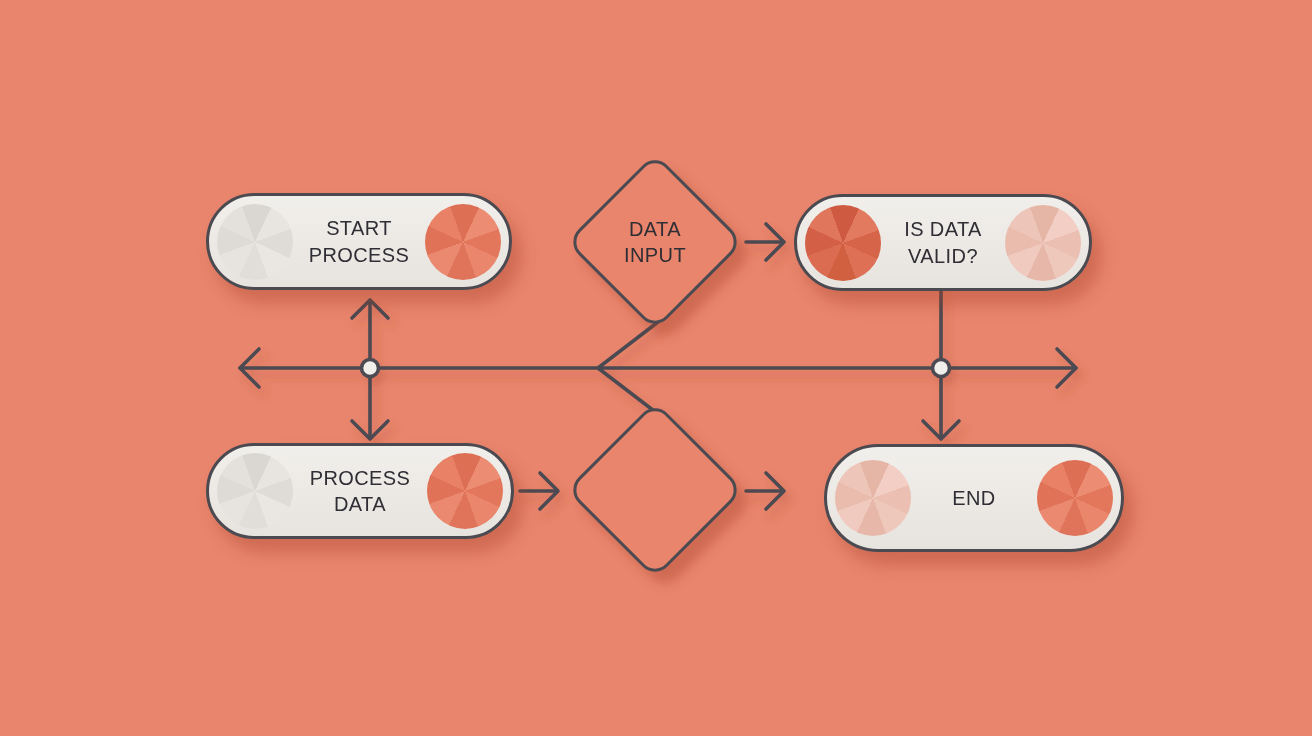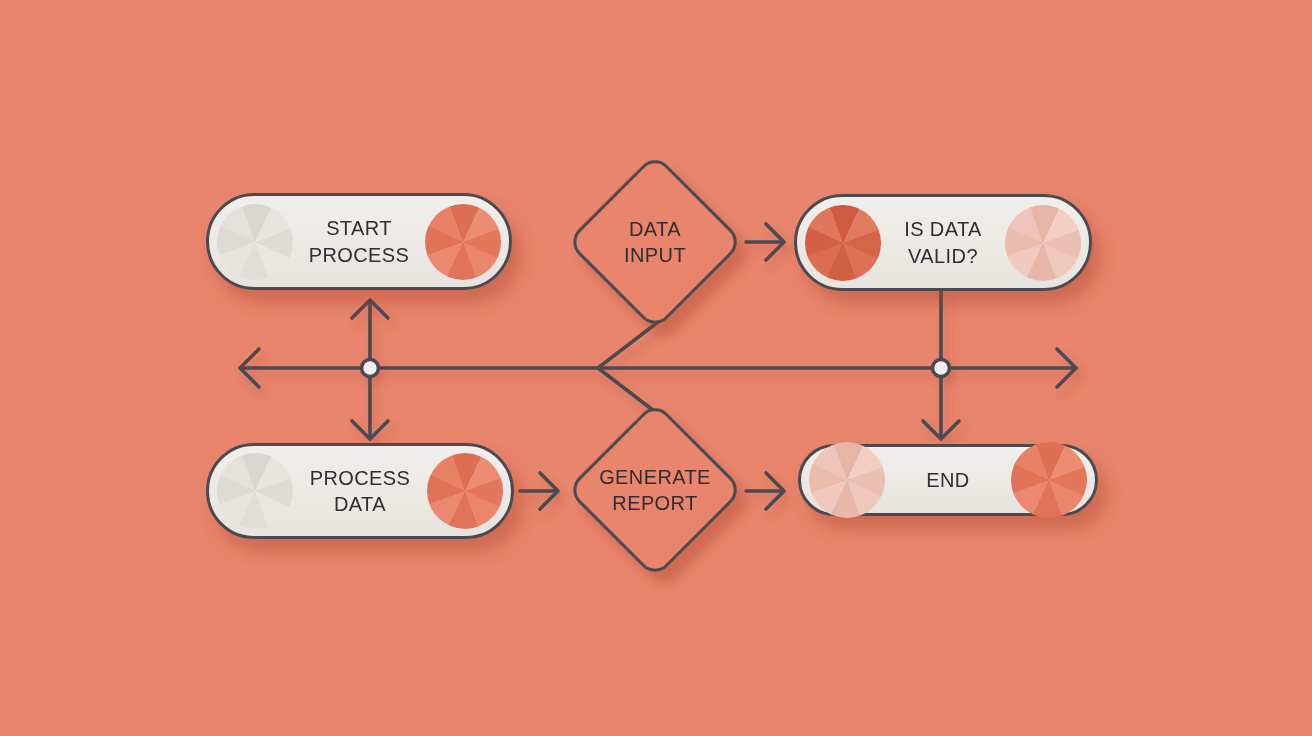--- a/index.html
+++ b/index.html
@@ -141,23 +141,21 @@
 
   <div class="pill" style="left:206px; top:443px; width:308px; height:96px;">
     <span class="disc left wheel-gray"></span>
     <span class="label">PROCESS
 DATA</span>
     <span class="disc right wheel-coral"></span>
   </div>
 
   <div class="diamond" style="left:592px; top:427px;">
     <div class="shape"></div>
-    <span class="label">GENERATE
-REPORT</span>
   </div>
 
-  <div class="pill" style="left:798px; top:444px; width:300px; height:72px;">
+  <div class="pill" style="left:824px; top:444px; width:300px; height:108px;">
     <span class="disc left wheel-pink"></span>
     <span class="label">END</span>
     <span class="disc right wheel-coral"></span>
   </div>
 
 </div>
 
 </body></html>

